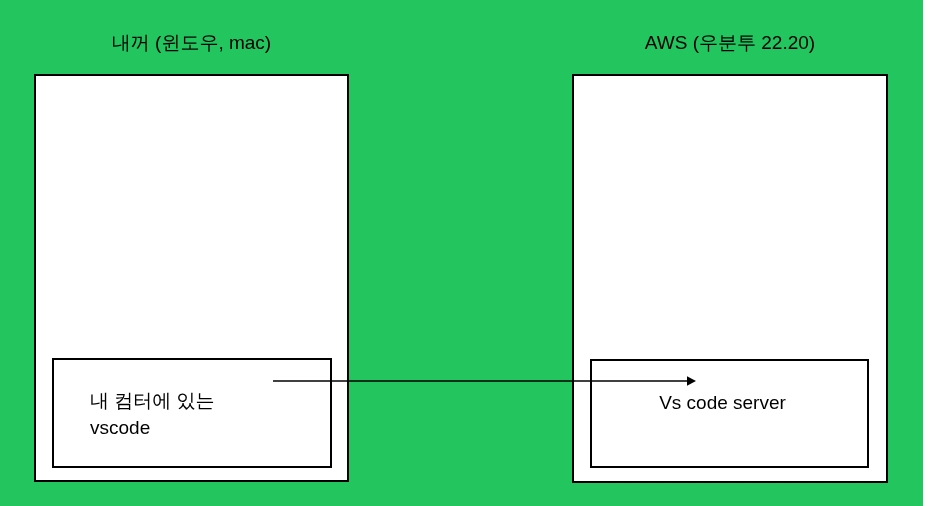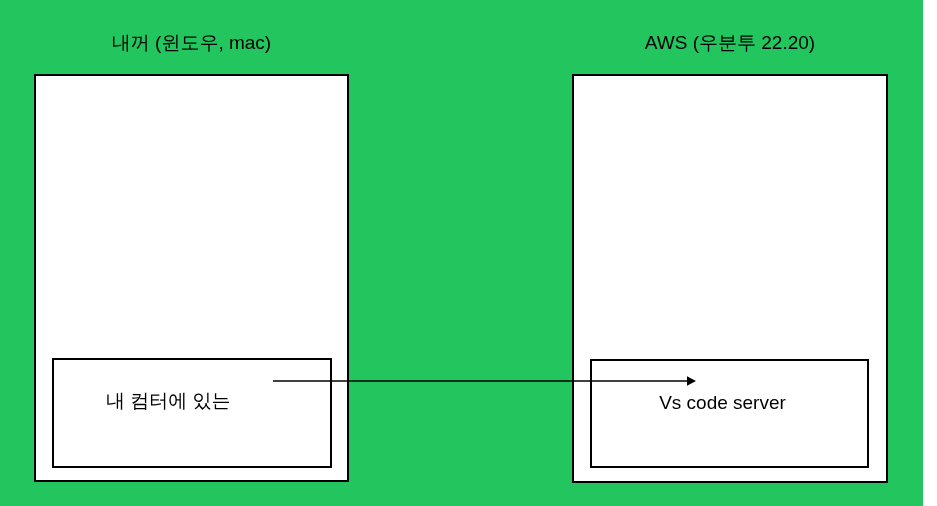--- a/index.html
+++ b/index.html
@@ -40,21 +40,21 @@
     border: 2px solid #000000;
     box-sizing: border-box;
     background: #ffffff;
     font-size: 19px;
     line-height: 27px;
   }
   .inner-box.left  { left: 52px;  top: 358px; width: 280px; height: 110px; }
   .inner-box.right { left: 590px; top: 359px; width: 279px; height: 109px; }
   .inner-label-left {
     position: absolute;
-    left: 52px;
+    left: 36px;
     top: 27px;
   }
   .inner-label-right {
     position: absolute;
     left: 0;
     right: 14px;
     top: 28px;
     text-align: center;
   }
   .arrow-overlay {
@@ -75,20 +75,21 @@
 
   <div class="title right">AWS (우분투 22.20)</div>
 
   <div class="outer-box left"></div>
 
   <div class="outer-box right"></div>
 
   <div class="inner-box left">
     <div class="inner-label-left">
       <div>내 컴터에 있는</div>
+      <div>vscode</div>
     </div>
   </div>
 
   <div class="inner-box right">
     <div class="inner-label-right">Vs code server</div>
   </div>
 
   <svg class="arrow-overlay" width="937" height="506" viewBox="0 0 937 506">
     <line x1="273" y1="381" x2="687" y2="381" stroke-width="1.5" stroke="#000000"></line>
     <polygon points="687,376.2 696,381 687,385.8" fill="#000000"></polygon>

